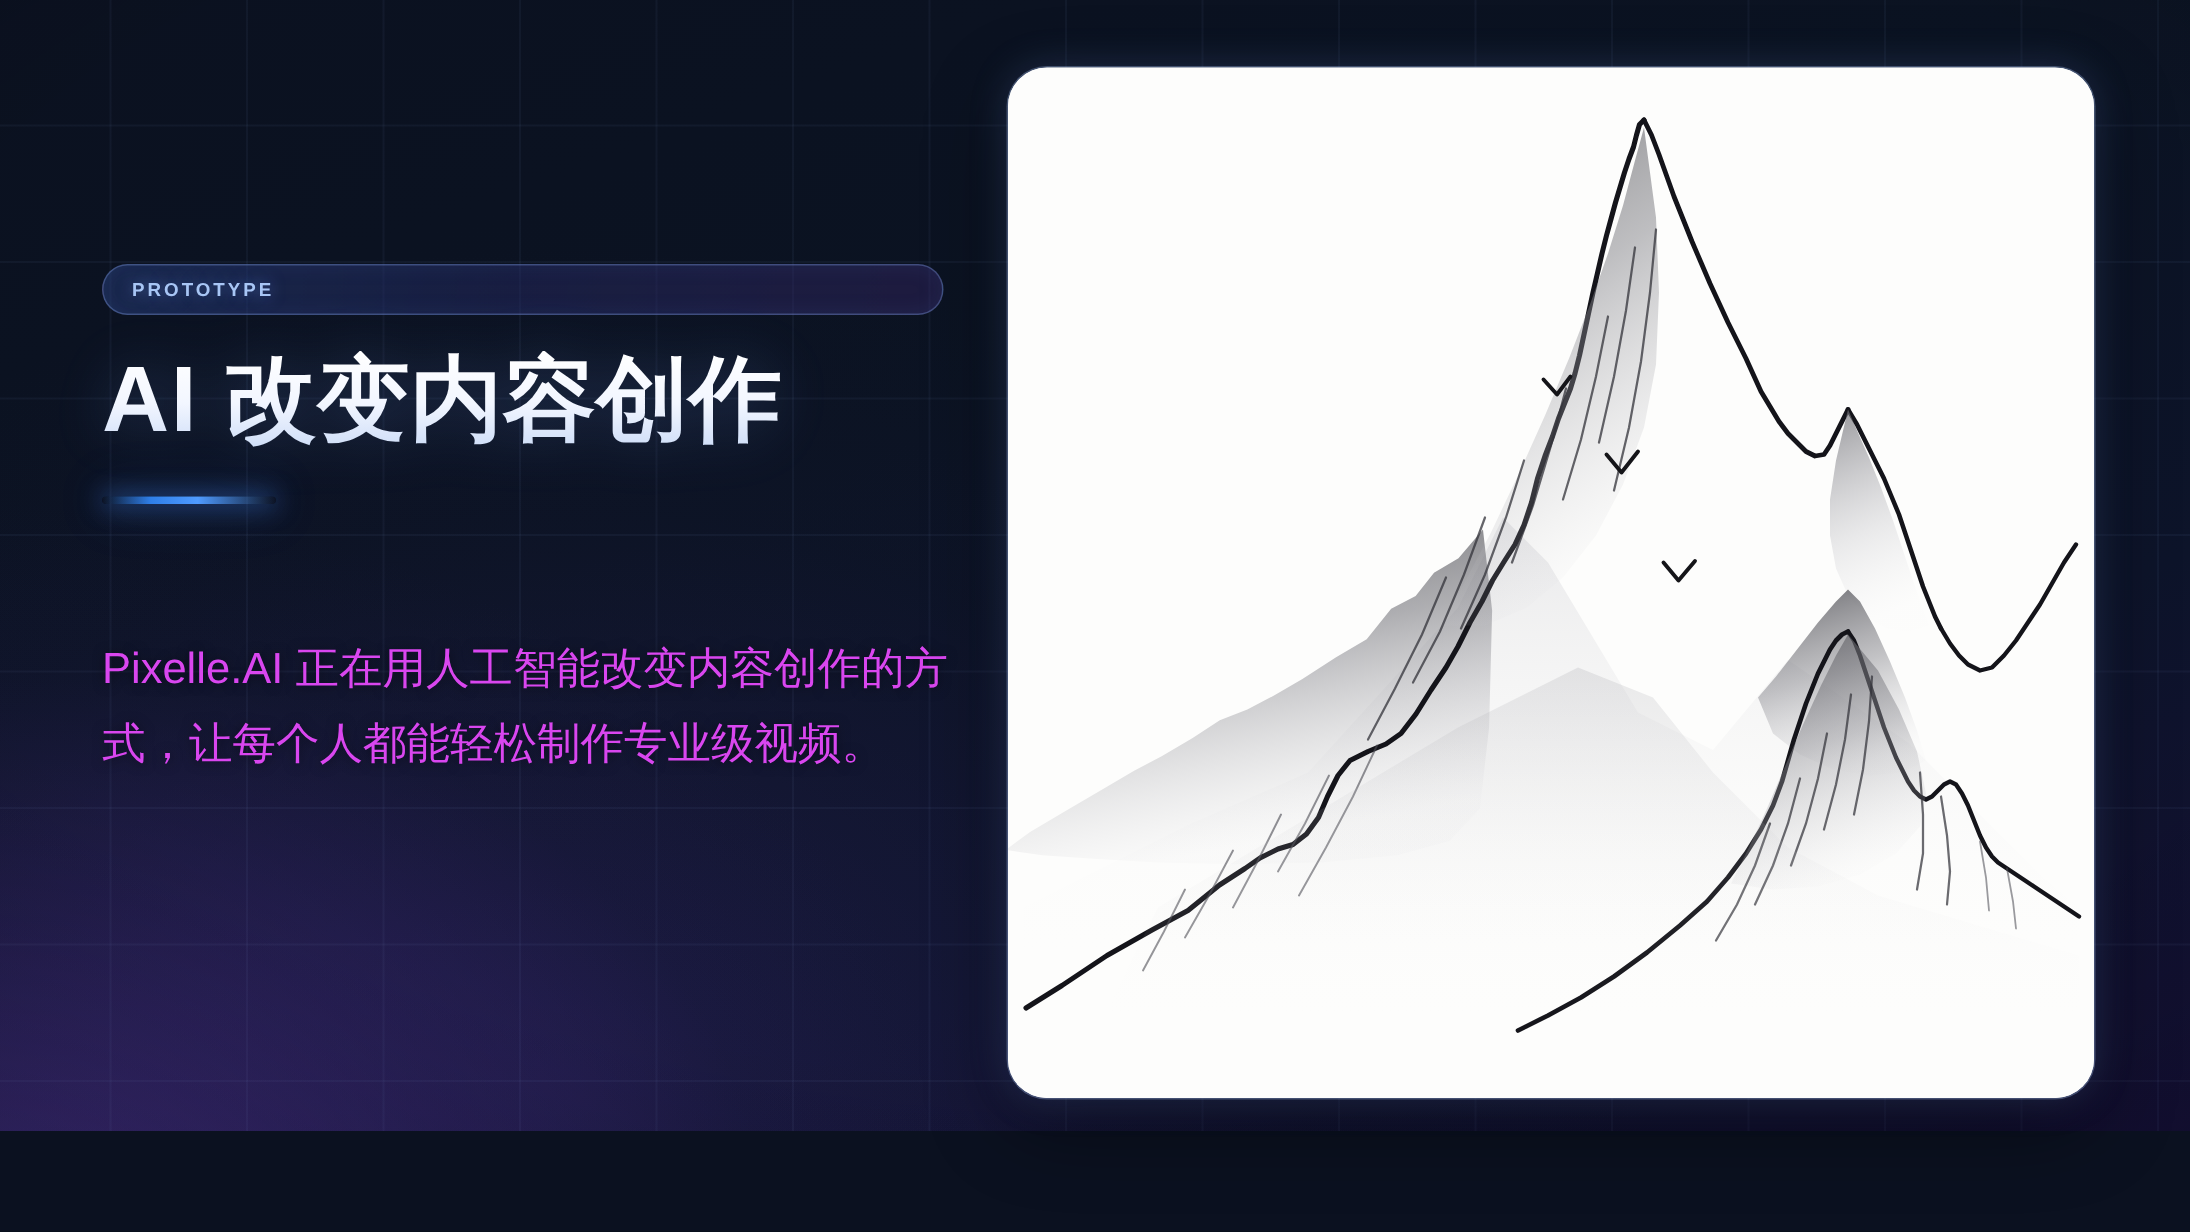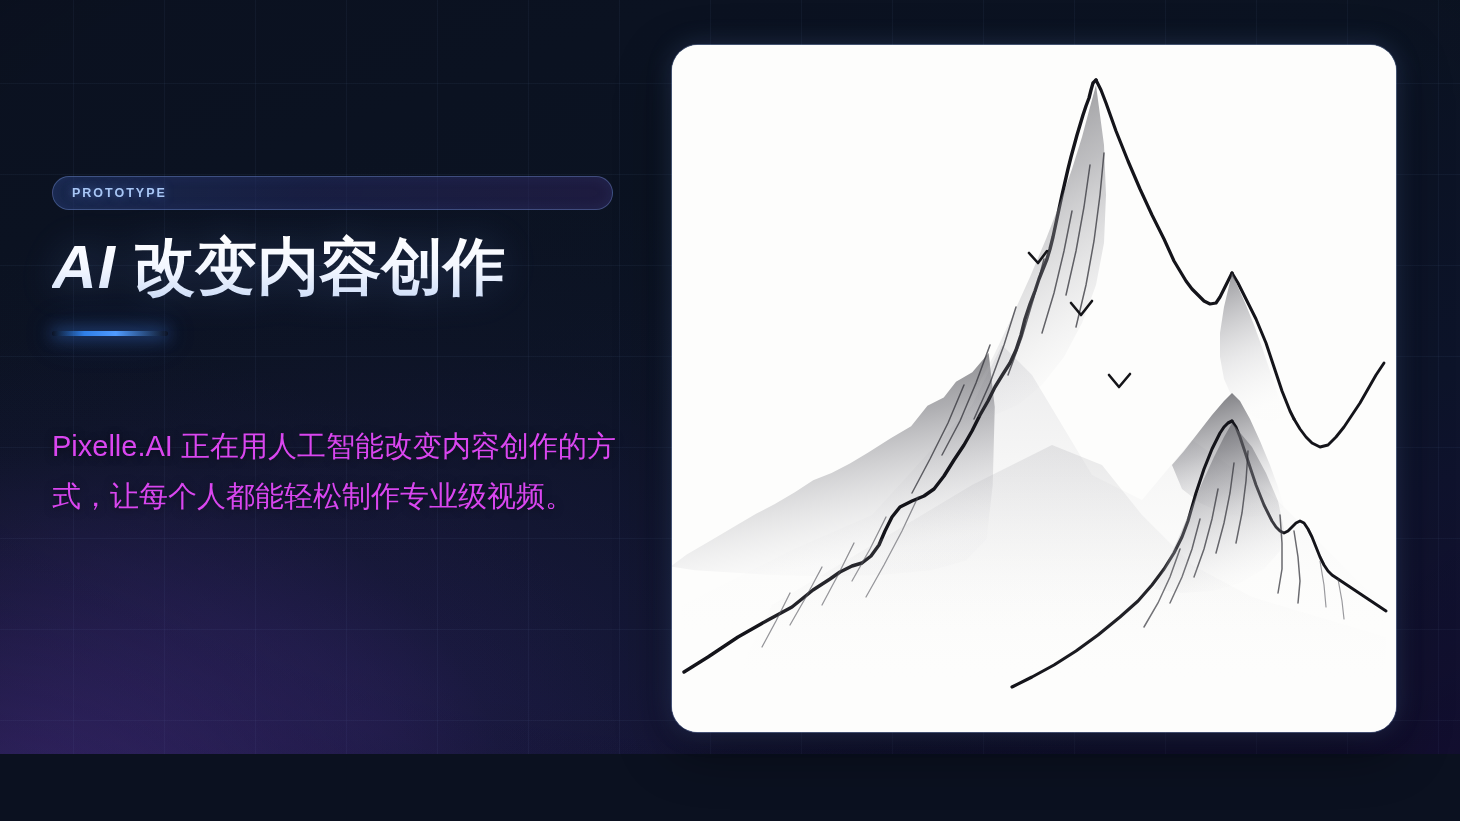--- a/index.html
+++ b/index.html
@@ -40,21 +40,21 @@
     background:radial-gradient(120% 120% at 50% 40%, rgba(0,0,0,0) 45%, rgba(0,0,0,0.35) 100%);
     pointer-events:none;
   }
   #footer-strip {
     position:absolute; left:0; top:754px; width:1460px; height:67px;
     background:#0b1120;
   }
 
   
   #left-col {
-    position:absolute; left:52px; top:0; width:580px; height:538px;
+    position:absolute; left:68px; top:0; width:580px; height:538px;
   }
 
   
   #badge {
     position:absolute; left:0; top:176px; width:561px; height:34px;
     border-radius:17px;
     border:1px solid rgba(120,150,220,0.40);
     background:linear-gradient(100deg, rgba(36,56,110,0.55) 0%, rgba(40,46,105,0.45) 45%, rgba(56,40,105,0.42) 100%);
     display:flex; align-items:center;
     box-shadow:inset 0 0 14px rgba(70,110,200,0.12);
@@ -70,21 +70,21 @@
   #headline {
     position:absolute; left:0; top:234px; width:600px;
     font-size:62px; font-weight:700; line-height:1.08;
     letter-spacing:0px;
     white-space:nowrap;
     background:linear-gradient(180deg,#ffffff 0%,#f2f6ff 52%,#ccdcf7 100%);
     -webkit-background-clip:text; background-clip:text;
     -webkit-text-fill-color:transparent; color:transparent;
     filter:drop-shadow(0 0 18px rgba(120,170,255,0.22));
   }
-  #headline .lead { letter-spacing:1px;font-style:italic; }
+  #headline .lead { letter-spacing:1px; }
 
   
   #accent-bar {
     position:absolute; left:0; top:331px; width:116px; height:5px;
     border-radius:3px;
     background:linear-gradient(90deg, rgba(40,90,190,0.0) 0%, #2f7fe8 28%, #4f9bff 55%, rgba(40,90,190,0.0) 100%);
     box-shadow:0 0 16px rgba(70,140,255,0.75), 0 0 34px rgba(60,120,240,0.45);
   }
 
   

